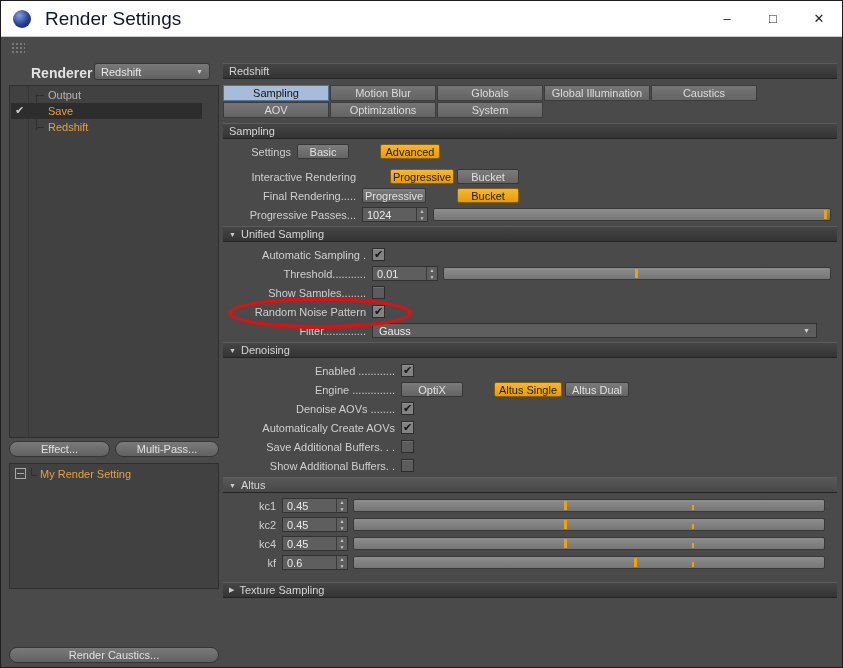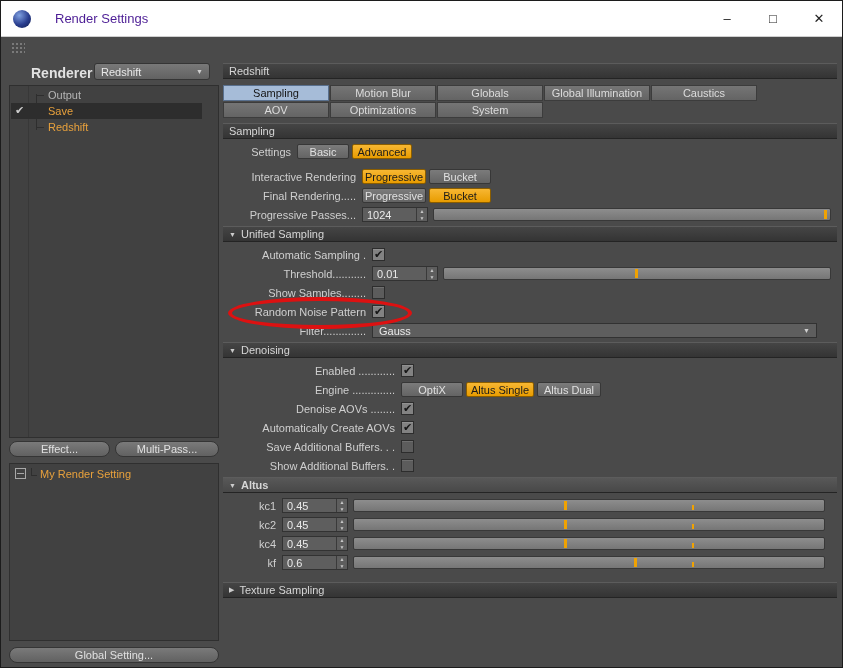--- a/index.html
+++ b/index.html
@@ -7,21 +7,21 @@
   body { font-family:"Liberation Sans", sans-serif; }
 
   .window { position:relative; width:843px; height:668px; background:#4a4a4a;
             border:1px solid #1c1c1c; overflow:hidden; }
 
   
   .titlebar { position:absolute; top:0; left:0; right:0; height:36px; background:#ffffff;
               border-bottom:1px solid #cfcfcf; display:flex; align-items:center; }
   .app-icon { width:18px; height:18px; border-radius:50%; margin-left:12px;
               background:radial-gradient(circle at 35% 30%, #7fa0e0 0%, #2a3e8f 55%, #101c4a 100%); }
-  .win-title { font-size:13px; color:#4c1d95; margin-left:24px; }
+  .win-title { font-size:19px; color:#0f172a; margin-left:14px; }
   .win-btns { margin-left:auto; display:flex; height:100%; }
   .win-btn { width:46px; display:flex; align-items:center; justify-content:center;
              font-size:13px; color:#222; cursor:default; }
 
   
   .grip { position:absolute; left:10px; top:41px; width:14px; height:11px;
           background-image:radial-gradient(#7a7a7a 1px, transparent 1.2px);
           background-size:4px 4px; }
 
   
@@ -42,21 +42,21 @@
   .tree-row.selected { background:#2d2d2d; }
   .tree-label { position:absolute; left:37px; font-size:11px; }
   .tree-label.gray { color:#b5b5b5; }
   .tree-label.orange { color:#e8a13c; }
   .tree-check { position:absolute; left:4px; top:1px; font-size:11px; color:#cccccc; }
 
   .sbtn { position:absolute; height:16px; background:linear-gradient(#7a7a7a,#616161);
           border:1px solid #353535; border-radius:8px; font-size:11px; color:#e0e0e0;
           display:flex; align-items:center; justify-content:center;text-align:center; }
 
-  .box2 { position:absolute; left:0; top:400px; width:210px; height:178px;
+  .box2 { position:absolute; left:0; top:400px; width:210px; height:126px;
           background:#414141; border:1px solid #2f2f2f; }
   .mrs-row { position:absolute; left:1px; right:1px; top:1px; height:17px; display:flex; align-items:center; }
   .mrs-icon { width:11px; height:11px; margin-left:4px; border:1px solid #a8a8a8; position:relative; }
   .mrs-icon::after { content:""; position:absolute; left:1px; top:4px; right:1px; height:1px; background:#a8a8a8; }
   .mrs-elbow { width:6px; height:8px; border-left:1px solid #2e2e2e; border-bottom:1px solid #2e2e2e; margin:0 3px 4px 5px; }
   .mrs-label { font-size:11px; color:#e8a13c; }
 
   
   .panel { position:absolute; left:222px; top:62px; width:614px; }
 
@@ -74,21 +74,21 @@
          display:flex; align-items:center; justify-content:center; white-space:nowrap; overflow:hidden; }
   .tab.active { background:#a6bcd8; color:#141414; border-color:#59708e; }
 
   .row { display:flex; align-items:center; height:15px; margin:0 6px 4px 6px; }
   .lbl { font-size:11px; color:#cfcfcf; text-align:right; margin-right:6px; white-space:pre; flex:none; }
   .w1 { width:62px; } .w2 { width:127px; } .w3 { width:137px; } .w4 { width:166px; } .w5 { width:47px; }
 
   .btn { height:15px; background:linear-gradient(#7b7b7b,#646464); border:1px solid #373737;
          border-radius:2px; color:#e0e0e0; font-size:11px; display:flex; align-items:center;
          justify-content:center; margin-right:3px; flex:none; }
-  .btn.orange { background:linear-gradient(#f7b733,#e89c00); border-color:#8a5d00; color:#1b1b1b; }
+  .btn.orange { background:linear-gradient(#f7b733,#e89c00); border-color:#8a5d00; color:#1b1b1b;margin-left:28px; }
   .bw52{width:52px;} .bw60{width:60px;} .bw64{width:64px;} .bw62{width:62px;} .bw68{width:68px;}
 
   .spin { display:flex; width:66px; height:15px; background:#5e5e5e; border:1px solid #323232;
           align-items:stretch; margin-right:5px; flex:none; }
   .spin .val { flex:1; font-size:11px; color:#eaeaea; padding-left:4px; display:flex; align-items:center; }
   .spin .arrows { width:11px; border-left:1px solid #3a3a3a; display:flex; flex-direction:column; }
   .spin .arrows span { flex:1; font-size:5px; line-height:7px; color:#c8c8c8; text-align:center; }
 
   .slider { position:relative; flex:1; height:13px; background:linear-gradient(#8d8d8d,#767676);
             border:1px solid #383838; border-radius:2px; overflow:visible; }
@@ -99,21 +99,21 @@
         box-shadow:inset 0 1px 0 rgba(255,255,255,.12); position:relative; flex:none; }
   .cb .mark { display:none; }
   .cb.checked { background:#828282; }
   .cb.checked .mark { display:block; position:absolute; left:1px; top:-1px; font-size:11px; color:#161616; }
 
   .dropdown { flex:1; height:15px; background:#5e5e5e; border:1px solid #323232; display:flex;
               align-items:center; padding:0 6px; font-size:11px; color:#eaeaea; }
   .dropdown .tri { margin-left:auto; font-size:7px; color:#cfcfcf; }
 
   .mt10 { margin-top:10px; } .mt5 { margin-top:5px; } .mt3 { margin-top:3px;text-align:center; }
-  .mt2 { margin-top:2px; } .mt1 { margin-top:1px;font-weight:bold; } .mt12 { margin-top:12px; }
+  .mt2 { margin-top:2px; } .mt1 { margin-top:1px; } .mt12 { margin-top:12px; }
   .filter-row { margin-right:20px; }
   .altus-row { margin-right:12px; }
 
   
   .annotation { position:absolute; left:227px; top:296px; width:184px; height:32px;
                 border:4px solid #dd1111; border-radius:50%; z-index:5; pointer-events:none; }
 </style>
 </head>
 <body>
 
@@ -175,21 +175,21 @@
 
     <div class="box2">
       <div class="mrs-row">
         <div class="mrs-icon"></div>
         <div class="mrs-elbow"></div>
         <span class="mrs-label">My Render Setting</span>
       </div>
     </div>
 
     <div class="sbtn" style="left:0; top:584px; width:210px;">
-      <span>Global Setting...</span>
+      <span>Render Caustics...</span>
     </div>
   </div>
 
   <div class="panel">
 
     <div class="secbar">
       <span>Redshift</span>
     </div>
 
     <div class="tabs">

